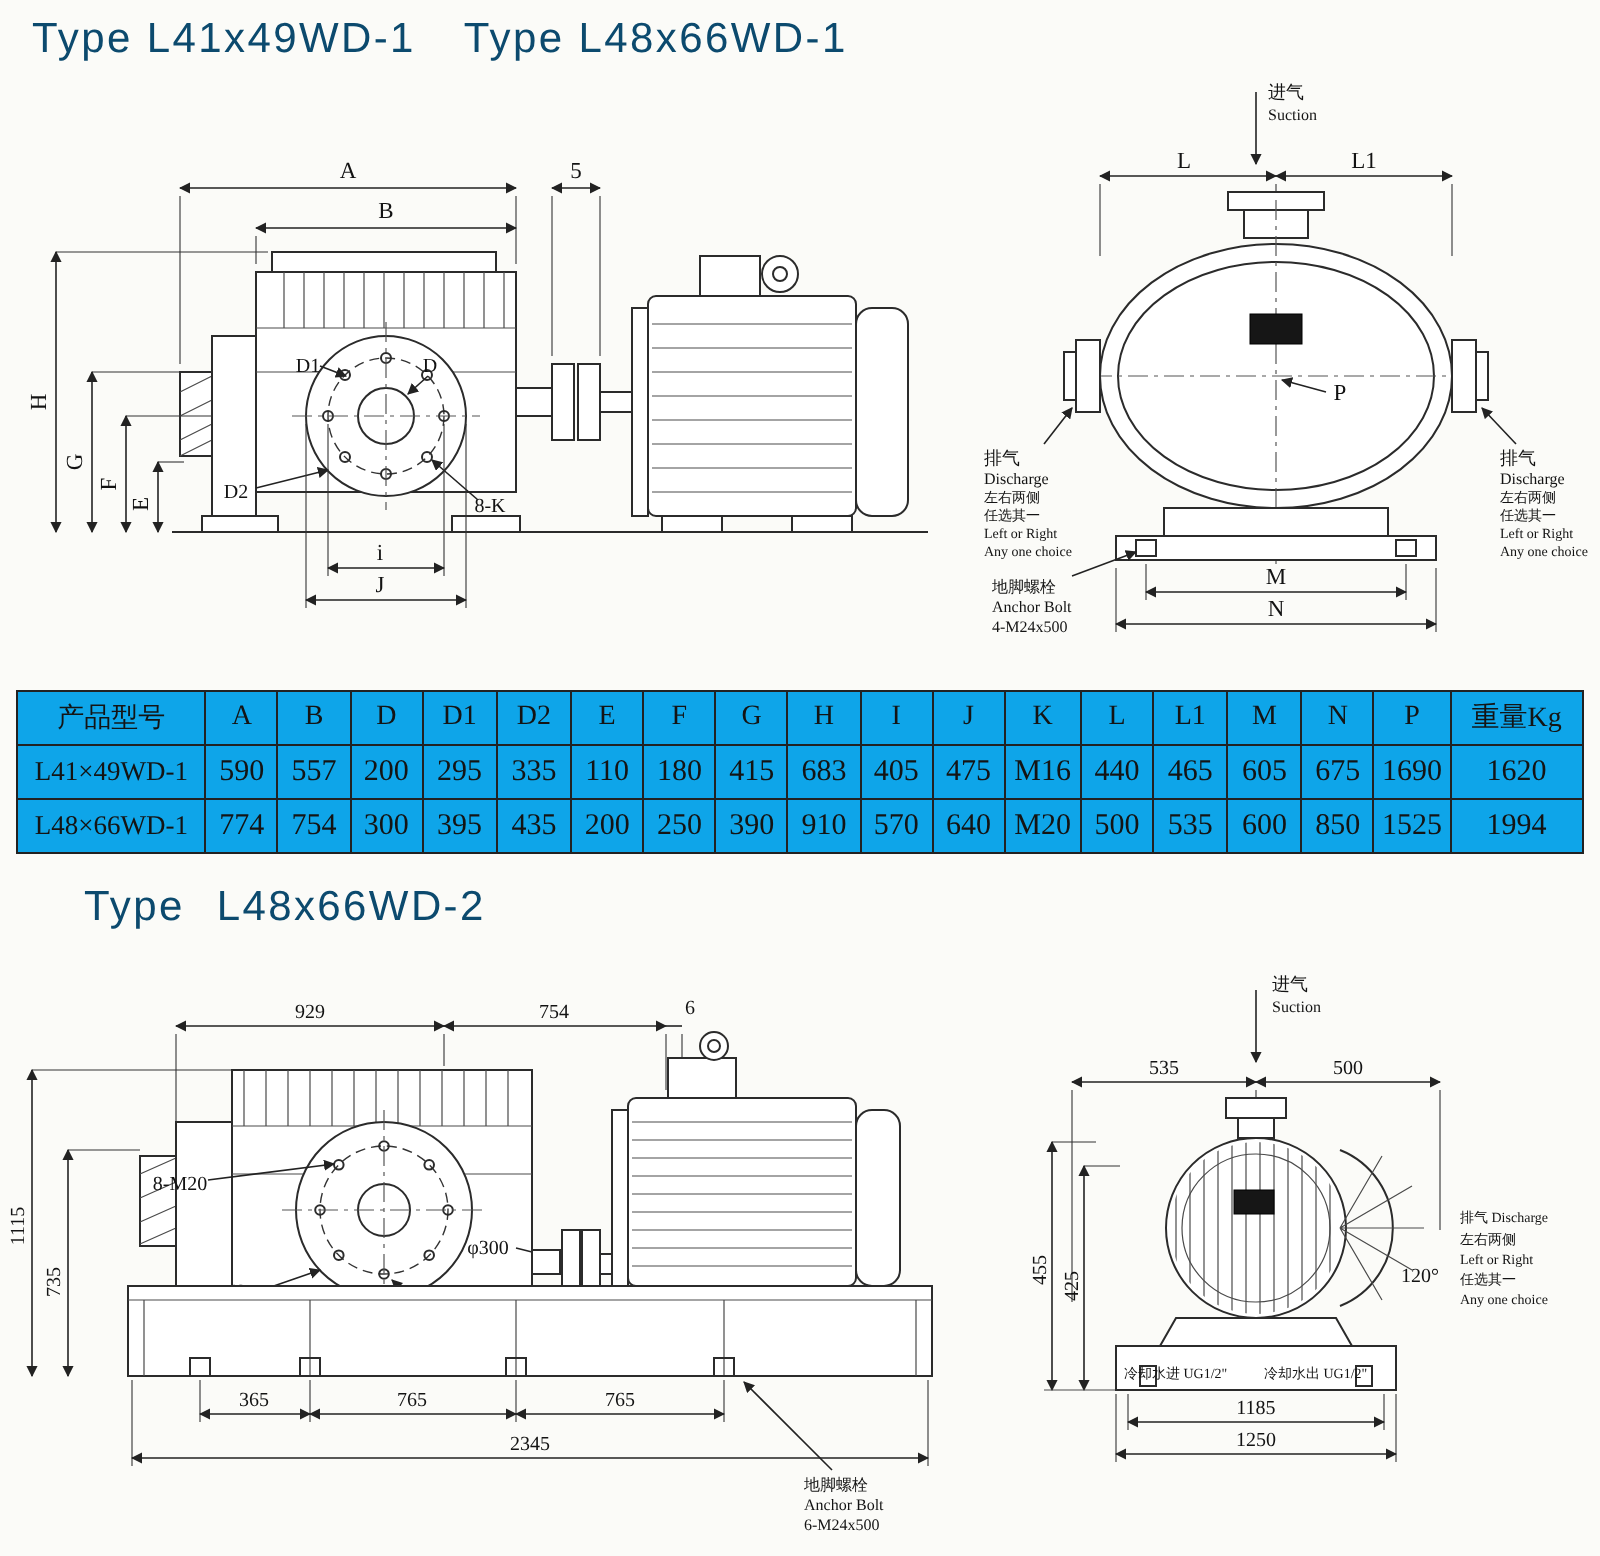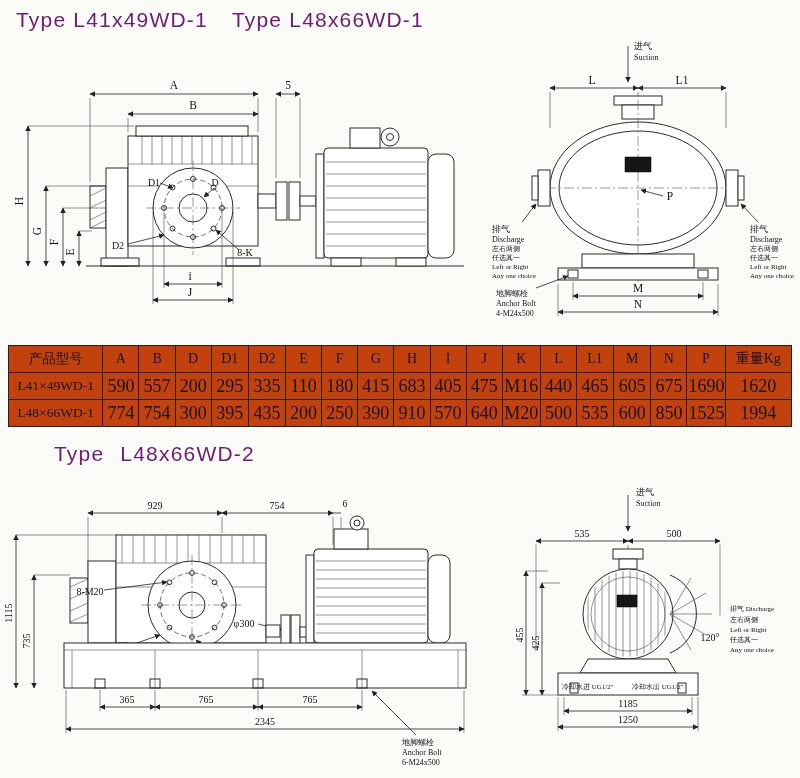--- a/index.html
+++ b/index.html
@@ -1,29 +1,29 @@
 <!DOCTYPE html>
 <html><head>
 <meta charset="utf-8">
 <style>
   *{margin:0;padding:0;box-sizing:border-box}
   html,body{width:800px;height:778px}
   body{position:relative;overflow:hidden;background:#fbfbf8;color:#141414;
        font-family:"Liberation Serif",serif}
   .title{position:absolute;font-family:"Liberation Sans",sans-serif;
-         font-size:21px;letter-spacing:1.2px;color:#701a75;font-weight:500;white-space:nowrap}
+         font-size:21px;letter-spacing:1.2px;color:#0c4a6e;font-weight:500;white-space:nowrap}
   #title-top{left:16px;top:8px}
   #title-top .t-gap{display:inline-block;width:24px}
-  #title-mid{left:54px;top:442px}
+  #title-mid{left:42px;top:442px}
   #title-mid .t-gap{display:inline-block;width:16px}
 
   #spec-table{position:absolute;left:8px;top:345px;width:784px;
-              border-collapse:collapse;table-layout:fixed;text-align:center;background:#c2410c}
+              border-collapse:collapse;table-layout:fixed;text-align:center;background:#0ea5e9}
   #spec-table th,#spec-table td{border:1px solid #222;font-weight:normal;height:27px;
-              font-size:18px;overflow:hidden;white-space:nowrap;padding:0 1px}
+              font-size:15px;overflow:hidden;white-space:nowrap;padding:0 1px}
   #spec-table th{font-size:14px}
   #spec-table td.model,#spec-table th.model{font-size:13.5px}
 
   svg{position:absolute;overflow:visible}
   #svg1{left:6px;top:36px}
   #svg2{left:488px;top:36px}
   #svg3{left:0;top:483px}
   #svg4{left:518px;top:483px}
 
   .ln{stroke:#2b2b2b;stroke-width:1;fill:#ffffff}

